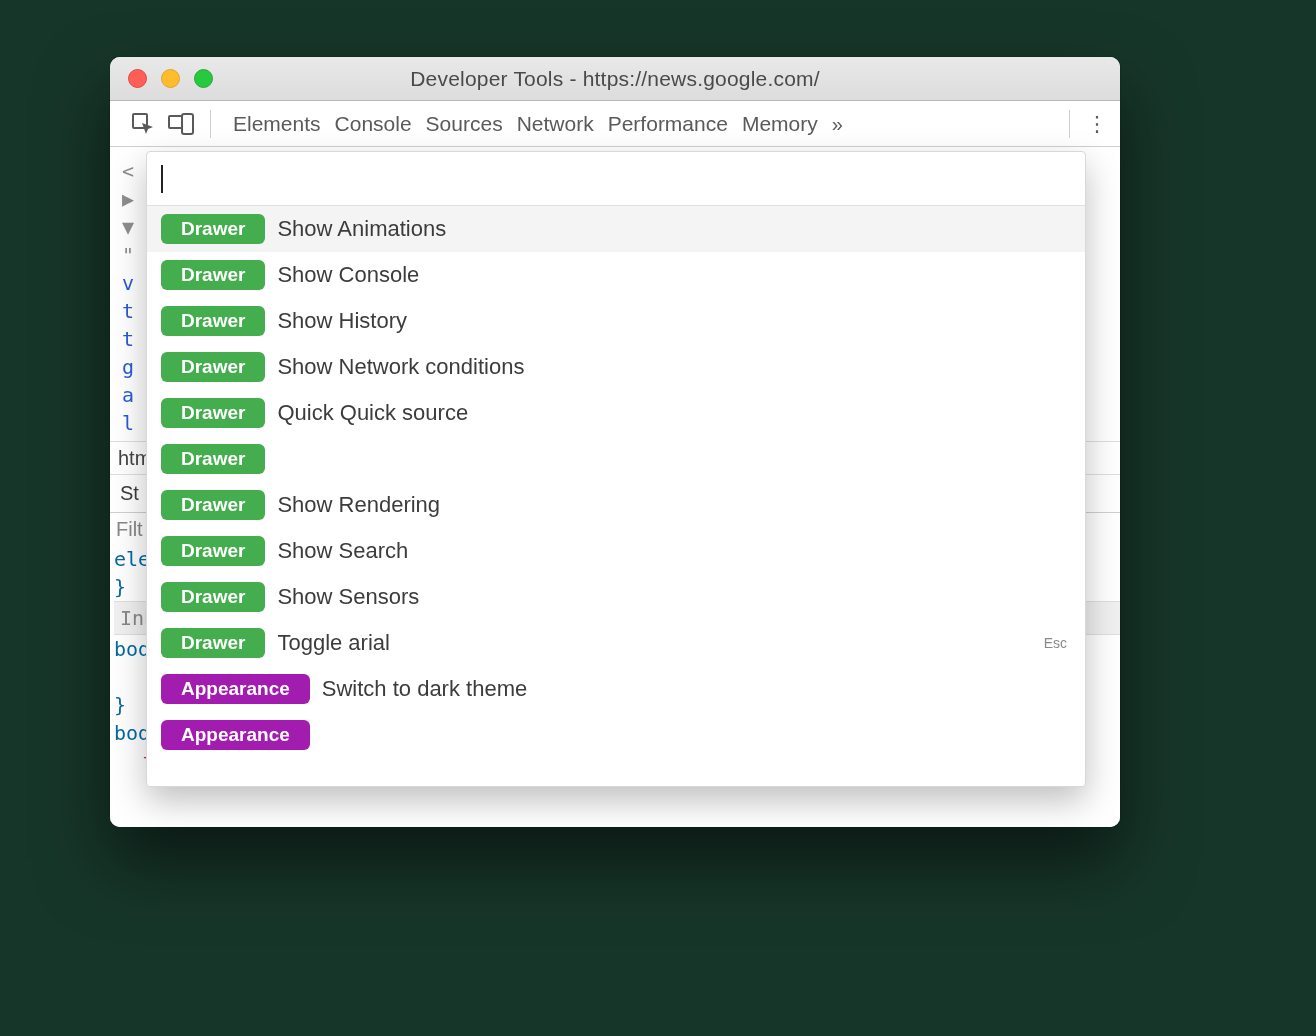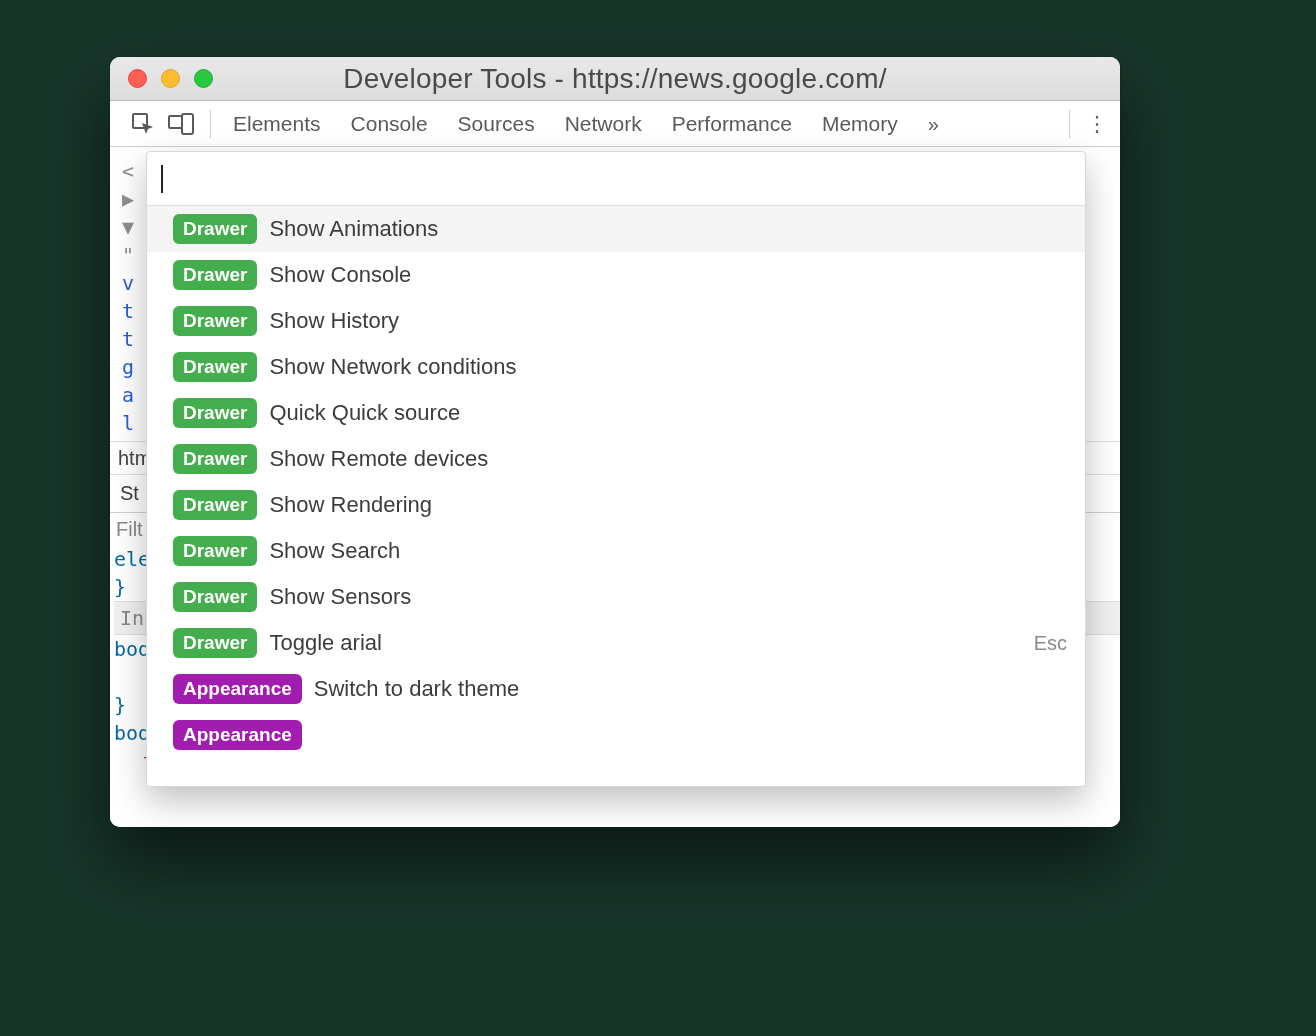--- a/index.html
+++ b/index.html
@@ -37,41 +37,41 @@
   }
   .tl-dot {
     width: 19px; height: 19px; border-radius: 50%;
     border: 1px solid rgba(0,0,0,0.15);
   }
   .tl-close  { background:#ff5f57; border-color:#e24640; }
   .tl-min    { background:#febc2e; border-color:#e0a528; }
   .tl-zoom   { background:#28c840; border-color:#26a933; }
   .titlebar-title {
     flex: 1; text-align: center;
-    font-size: 28px; color:#4a4a4a; font-weight: 400;
+    font-size: 21px; color:#4a4a4a; font-weight: 400;
     letter-spacing: 0.2px;
   }
   .toolbar {
     height: 46px;
     border-bottom: 1px solid #cfcfcf;
     display: flex; align-items: center;
     padding: 0 10px 0 18px;
     gap: 8px;
     color:#5a5a5a;
   }
   .icon-btn {
     width: 30px; height: 30px;
     display: flex; align-items: center; justify-content: center;
     color:#666;
   }
   .vsep {
     width:1px; height:28px; background:#cfcfcf; margin: 0 6px;
   }
   .tabs {
-    display: flex; gap: 30px; align-items: flex-end;
+    display: flex; gap: 14px; align-items: flex-end;
     font-size: 21px; color:#5a5a5a;
     padding-left: 8px;
     flex: 1;
   }
   .tabs .tab { white-space: nowrap; }
   .more-tabs { font-size: 20px; color:#5a5a5a; }
   .kebab {
     width: 26px; text-align: center;
     font-size: 21px; color:#5a5a5a; letter-spacing: 0;
   }
@@ -145,29 +145,29 @@
   .cmd-row {
     display:flex; align-items:center;
     padding: 8px 14px;
     font-size: 22px; color:#3c3c3c;
     gap: 12px;
     position: relative;
   }
   .cmd-row.highlight { background:#f4f4f4; }
   .badge {
     display:inline-flex; align-items:center; justify-content:center;
-    height: 30px; padding: 0 10px;
+    height: 30px; padding: 0 20px;
     border-radius: 6px;
-    color:#fff; font-size: 19px; font-weight: 600; margin-left: 12px;
+    color:#fff; font-size: 19px; font-weight: 600;
   }
   .badge.drawer { background:#44ad4d; }
   .badge.appearance { background:#a21caf; }
   .cmd-shortcut {
     position:absolute; right: 18px;
-    color:#8a8a8a; font-size:20px;
+    color:#8a8a8a; font-size:14px;
   }
   
   svg { display:block; }
 </style>
 </head>
 <body>
 
 <div class="stage">
   <div class="window">
 
@@ -267,21 +267,20 @@
             <div class="cmd-row">
               <span class="badge drawer">Drawer</span>
               <span>Show Network conditions</span>
             </div>
             <div class="cmd-row">
               <span class="badge drawer">Drawer</span>
               <span>Quick Quick source</span>
             </div>
             <div class="cmd-row">
               <span class="badge drawer">Drawer</span>
-              <span>Show Remote devices</span>
             </div>
             <div class="cmd-row">
               <span class="badge drawer">Drawer</span>
               <span>Show Rendering</span>
             </div>
             <div class="cmd-row">
               <span class="badge drawer">Drawer</span>
               <span>Show Search</span>
             </div>
             <div class="cmd-row">

